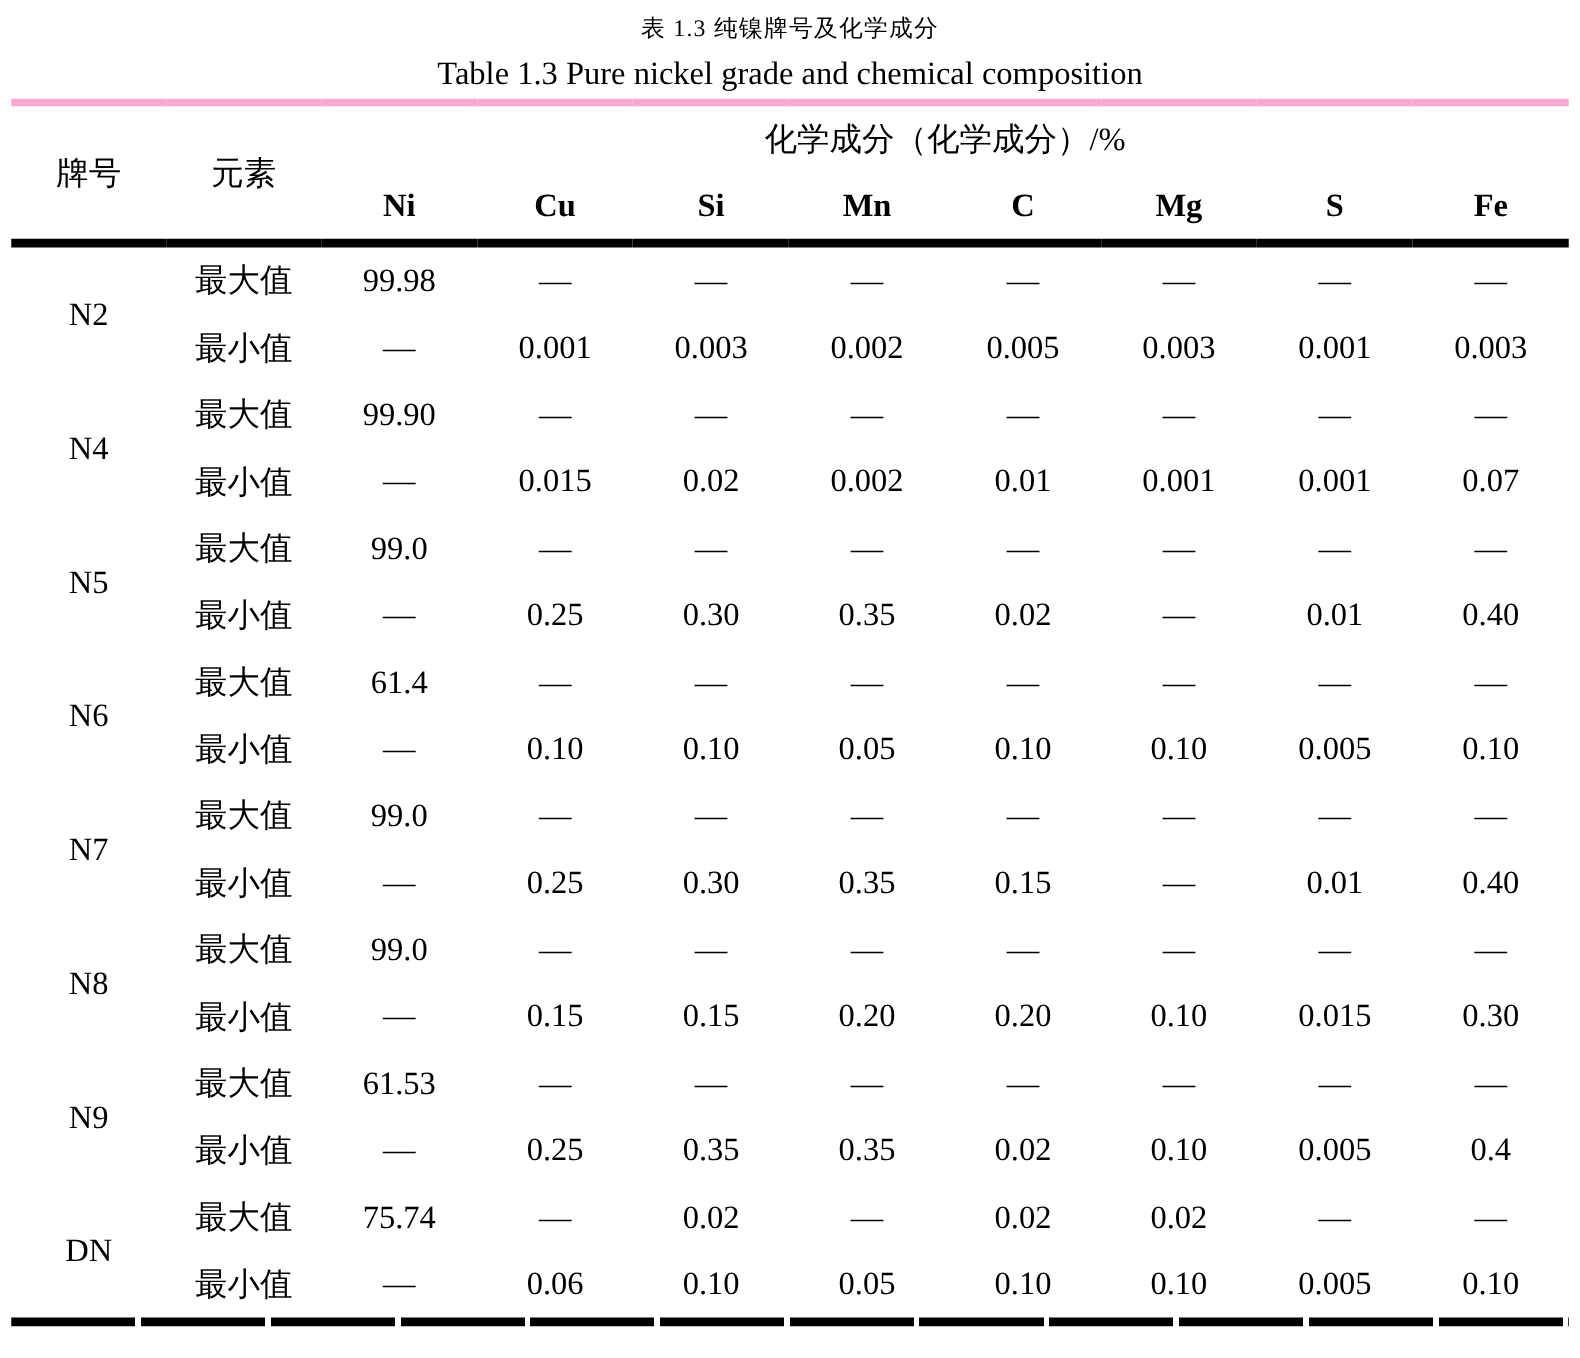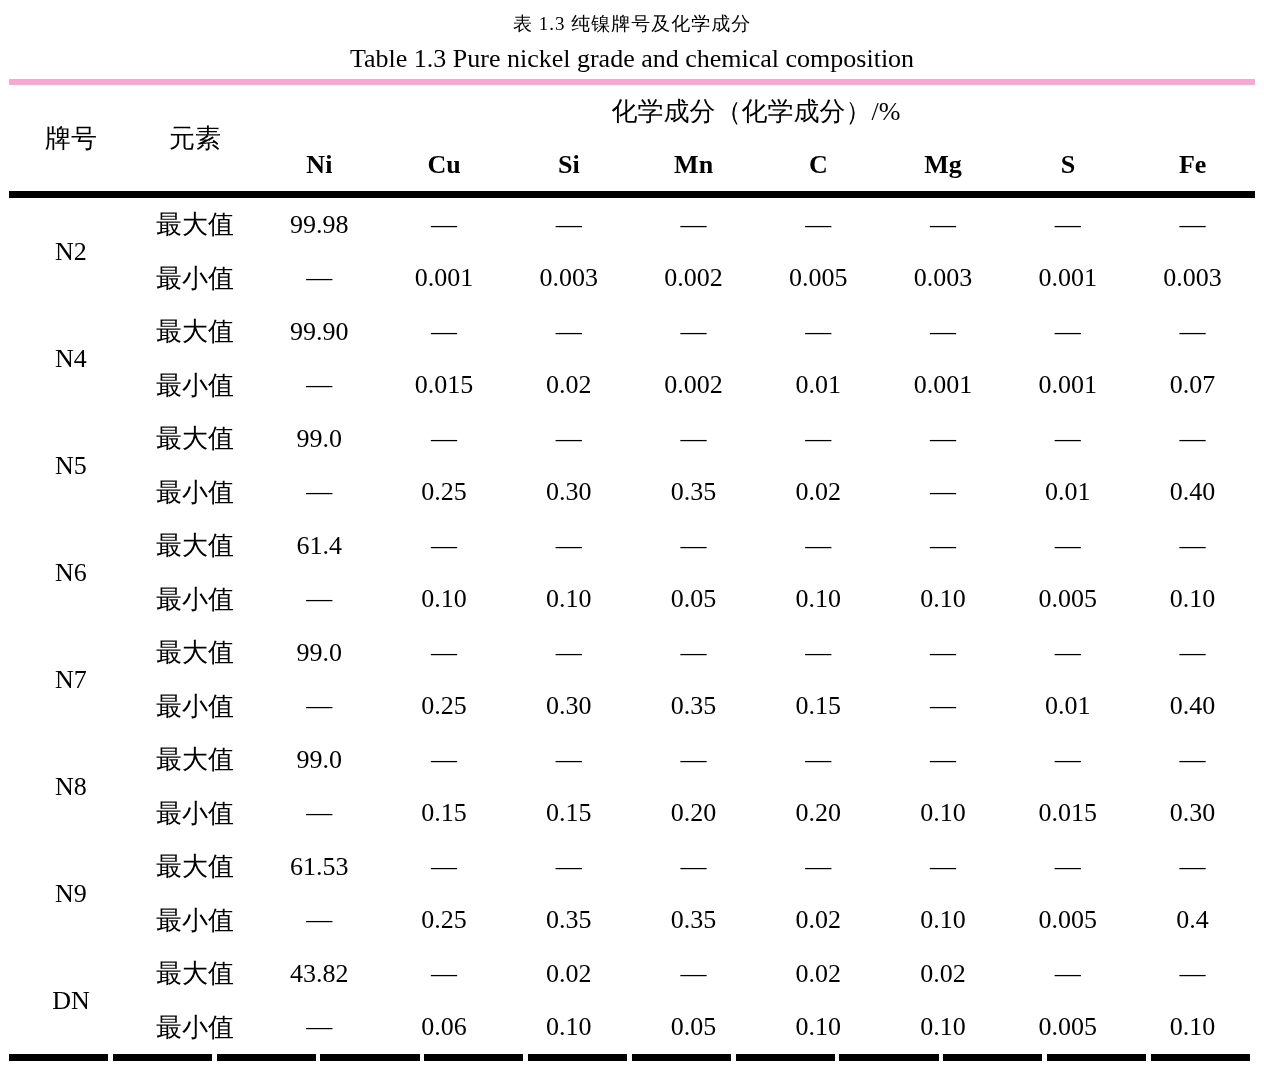--- a/index.html
+++ b/index.html
@@ -260,21 +260,21 @@
         <td>0.35</td>
         <td>0.35</td>
         <td>0.02</td>
         <td>0.10</td>
         <td>0.005</td>
         <td>0.4</td>
       </tr>
       <tr>
         <td rowspan="2">DN</td>
         <td>最大值</td>
-        <td>43.82</td>
+        <td>75.74</td>
         <td>—</td>
         <td>0.02</td>
         <td>—</td>
         <td>0.02</td>
         <td>0.02</td>
         <td>—</td>
         <td>—</td>
       </tr>
       <tr>
         <td>最小值</td>

